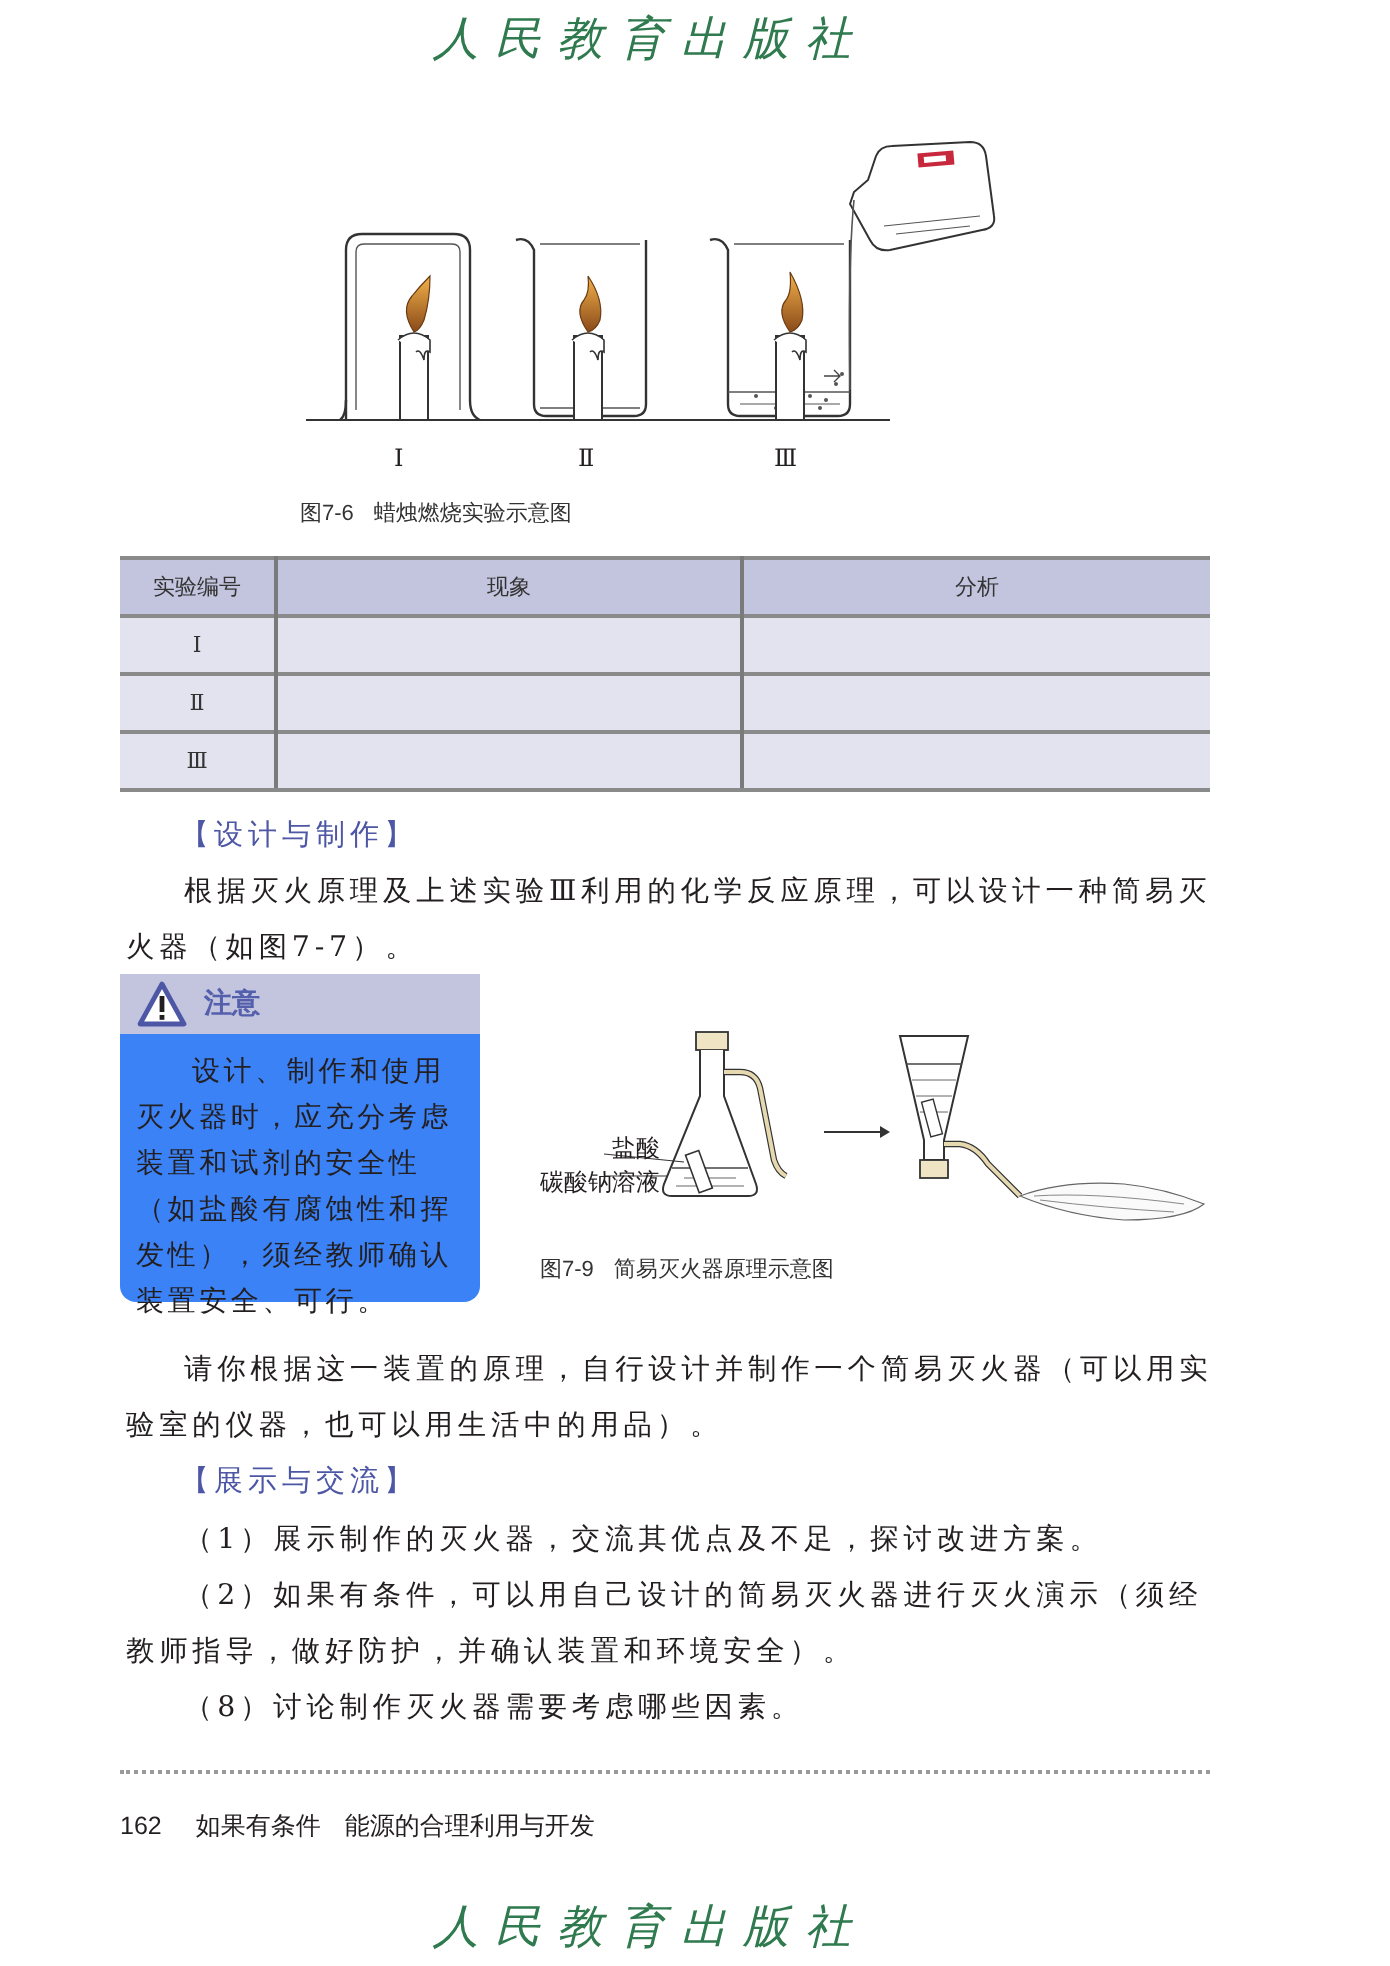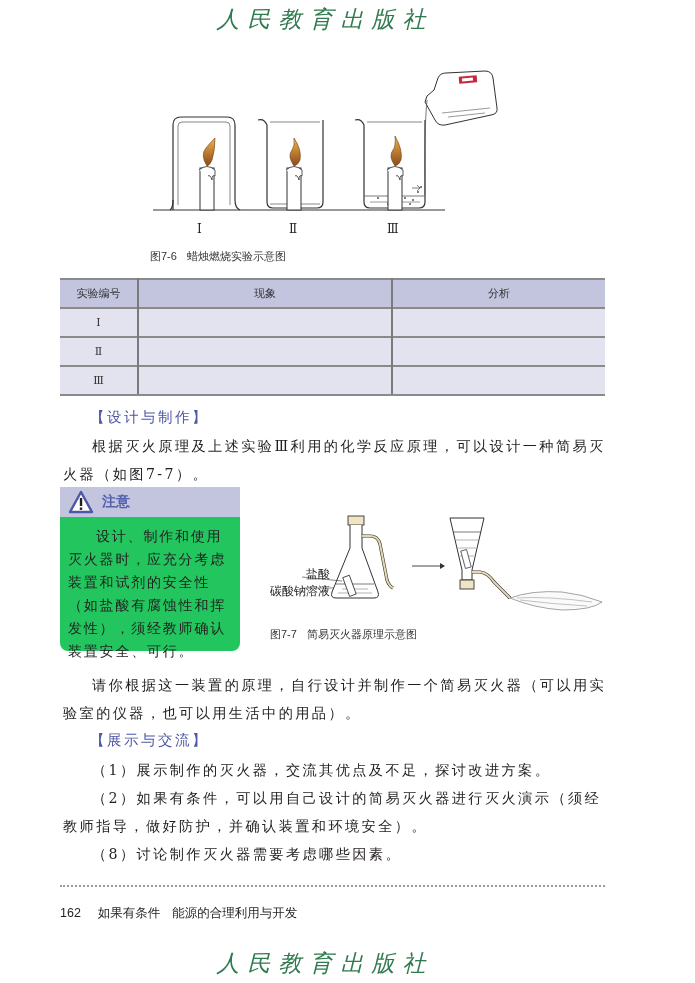--- a/index.html
+++ b/index.html
@@ -18,28 +18,28 @@
   .cap76 { left: 150px; top: 249px; }
   .cap77 { left: 270px; top: 627px; }
 
   table.obs { position: absolute; left: 60px; top: 278px; width: 545px; border-collapse: collapse;
               font-family: "DejaVu Sans", "Liberation Sans", sans-serif; font-size: 11px; color: #333; }
   table.obs th { background: #c3c5df; height: 29px; font-weight: normal; border-right: 2px solid #7a7a7a; }
   table.obs th:last-child, table.obs td:last-child { border-right: none; }
   table.obs td { background: #e2e3ef; height: 29px; border-top: 2px solid #8a8a8a; border-right: 2px solid #7a7a7a; text-align: center; font-family: "DejaVu Serif", serif; }
   table.obs tr:last-child td { border-bottom: 2px solid #8a8a8a; }
   table.obs th:first-child { width: 78px; }
-  table.obs th:nth-child(2) { width: 254px; margin-top: 48px; }
+  table.obs th:nth-child(2) { width: 233px; margin-top: 48px; }
   table.obs { border-top: 2px solid #8a8a8a; }
 
   .para { position: absolute; left: 63px; width: 545px; font-size: 14.2px; letter-spacing: 2.4px; line-height: 28px; }
   .section-head { position: absolute; left: 90px; font-size: 14.5px; letter-spacing: 2.5px; color: #4d57a5; }
   .indent { text-indent: 29px; }
 
-  .note { position: absolute; left: 60px; top: 487px; width: 180px; height: 164px; background: #22c55e; border-radius: 0 0 8px 8px; }
+  .note { position: absolute; left: 60px; top: 487px; width: 180px; height: 164px; background: #3b82f6; border-radius: 0 0 8px 8px; }
   .note-head { height: 30px; background: #c3c5df; display: flex; align-items: center; padding-left: 8px; }
   .note-head svg { width: 26px; height: 24px; }
   .note-title { margin-left: 8px; font-family: "DejaVu Sans", sans-serif; font-weight: bold; font-size: 14px; color: #5560ad; }
   .note-body { padding: 8px 8px 0 8px; font-size: 14px; letter-spacing: 1.8px; line-height: 23px; text-indent: 28px; color: #231f20; }
 
   .fig77 { position: absolute; left: 262px; top: 510px; width: 345px; height: 112px; }
   .fig77 svg { width: 345px; height: 112px; display: block; }
   .lbl { position: absolute; font-family: "DejaVu Serif", serif; font-size: 12px; color: #231f20; }
   .lbl-acid { left: 306px; top: 566px; }
   .lbl-soda { left: 270px; top: 583px; }
@@ -189,21 +189,21 @@
     <path d="M210 62 L218 62 Q226 63 232 72 L248 88" fill="none" stroke="#333" stroke-width="3.2"></path>
     <path d="M210 62 L218 62 Q226 63 232 72 L248 88" fill="none" stroke="#e6d9b0" stroke-width="2"></path>
 
     <path d="M248 88 Q270 80 300 82 Q320 84 340 92 Q330 100 300 100 Q272 98 248 88 Z" fill="#fafafa" stroke="#666" stroke-width="0.6"></path>
     <path d="M255 88 Q285 86 330 92 M258 90 Q290 94 325 96" fill="none" stroke="#888" stroke-width="0.5"></path>
   </svg>
 </div>
 <div class="lbl lbl-acid">盐酸</div>
 <div class="lbl lbl-soda">碳酸钠溶液</div>
 <div class="caption cap77">
-  <span class="num">图7-7</span><span>简易灭火器原理示意图</span>
+  <span class="num">图7-9</span><span>简易灭火器原理示意图</span>
 </div>
 
 <div class="para indent" style="top:671px;">请你根据这一装置的原理，自行设计并制作一个简易灭火器（可以用实验室的仪器，也可以用生活中的用品）。</div>
 
 <div class="section-head" style="top:731px;">【展示与交流】</div>
 <div class="para indent" style="top:756px;">（1）展示制作的灭火器，交流其优点及不足，探讨改进方案。</div>
 <div class="para indent" style="top:784px;">（2）如果有条件，可以用自己设计的简易灭火器进行灭火演示（须经教师指导，做好防护，并确认装置和环境安全）。</div>
 <div class="para indent" style="top:840px;">（8）讨论制作灭火器需要考虑哪些因素。</div>
 
 <div class="dotline"></div>

